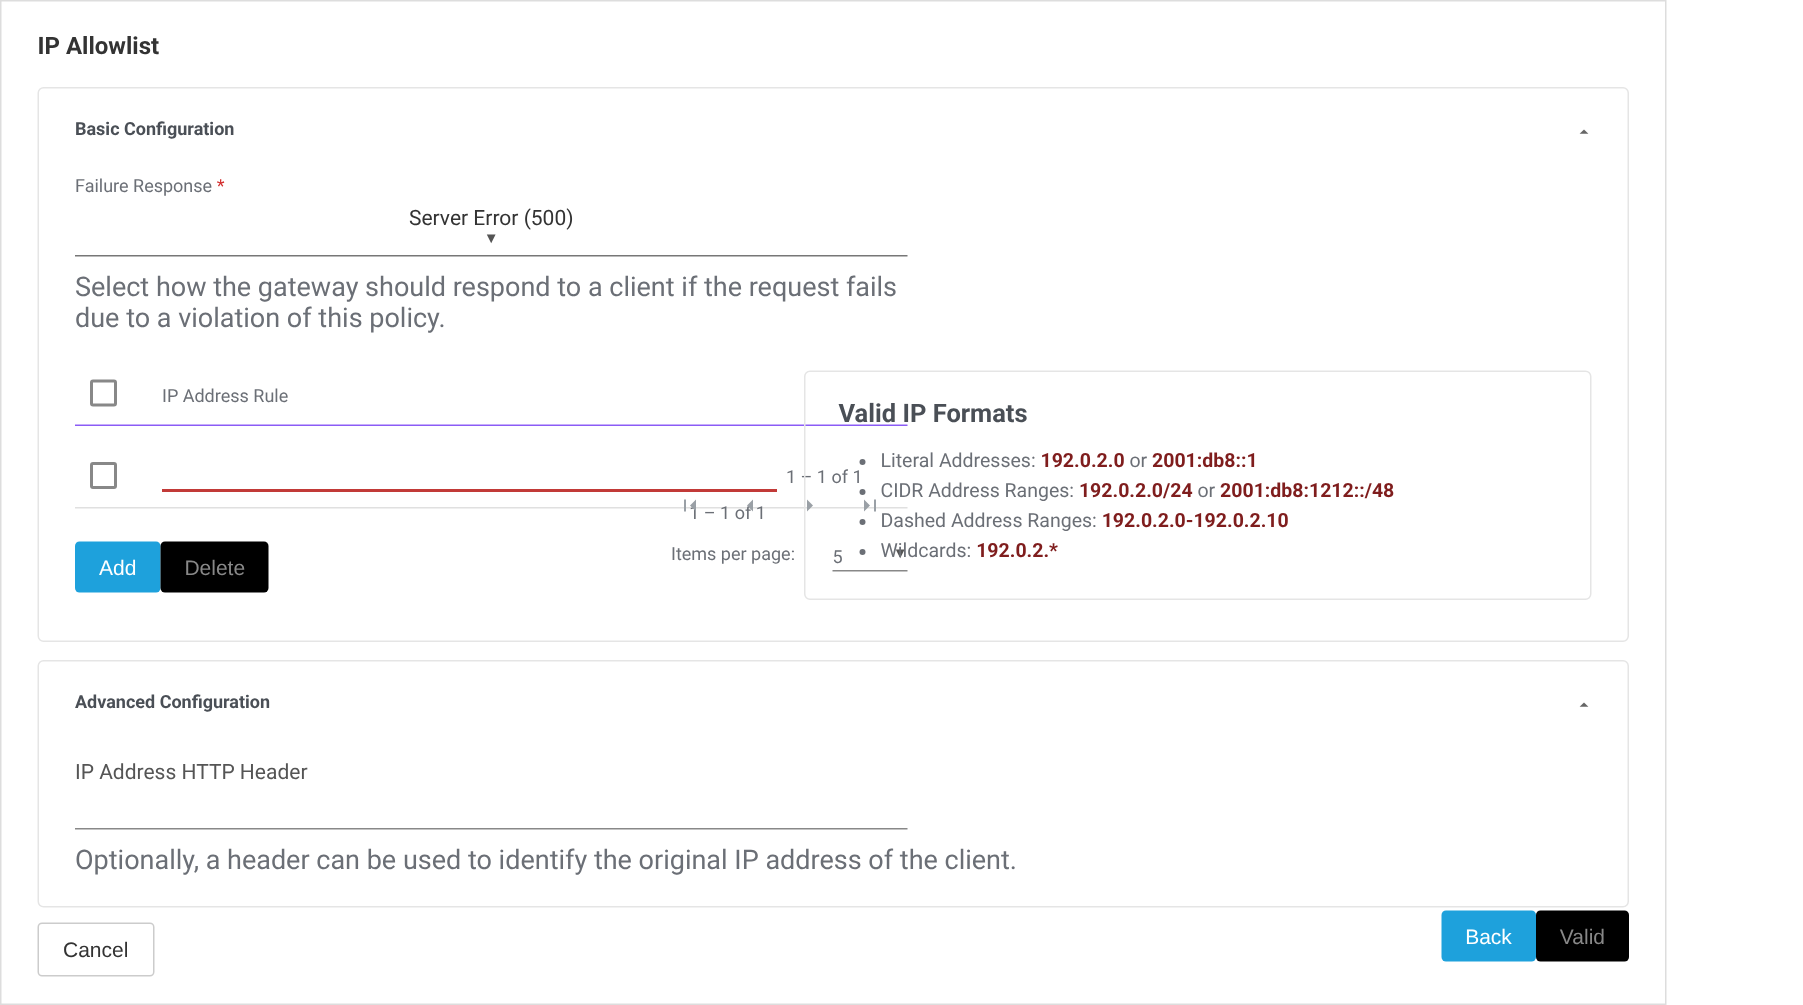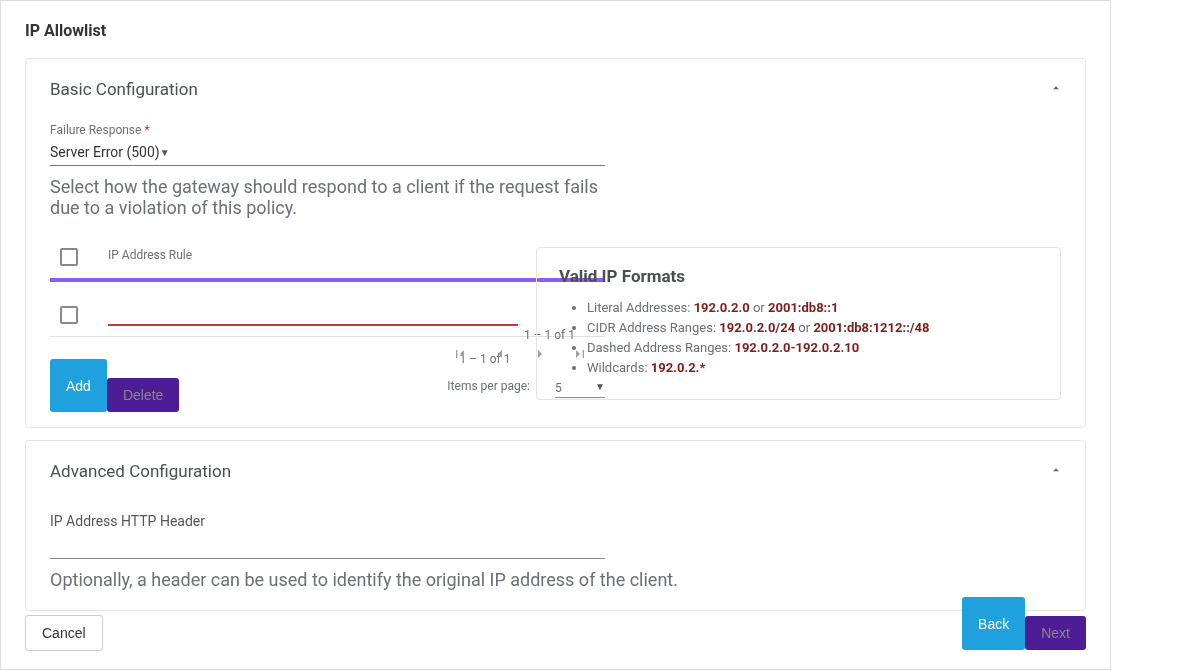--- a/index.html
+++ b/index.html
@@ -24,22 +24,22 @@
     color: #333;
   }
   .card {
     border: 1px solid #e5e5e5;
     border-radius: 4px;
     padding: 20px 24px;
     margin-bottom: 12px;
     position: relative;
   }
   .card-title {
-    font-size: 17px;
-    font-weight: 400;
+    font-size: 12px;
+    font-weight: 700;
     color: #4a4f56;
     margin: 0 0 24px 0;
   }
   .collapse-toggle {
     position: absolute;
     top: 22px;
     right: 22px;
     cursor: pointer;
     color: #666;
   }
@@ -55,36 +55,37 @@
     border: none;
     border-bottom: 1px solid #777;
     padding: 4px 0 5px 0;
     position: relative;
     display: flex;
     justify-content: flex-start;
     align-items: center;
     cursor: pointer;
     font-size: 14px;
     color: #333;
+    flex-direction: column;
   }
   .select-caret { color:#555; font-size:10px; }
   .help-text {
     font-size: 18px;
     color: #6b6f76;
     margin-top: 10px;
   }
   .table-wrap {
     width: 555px;
     margin-top: 22px;
   }
   .table-header {
     display: flex;
-    align-items: flex-start;
+    align-items: flex-end;
     padding: 8px 0 12px 0;
-    border-bottom: 4px solid #8b5cf6;
+    border-bottom: 1px solid #8b5cf6;
   }
   .table-row {
     display: flex;
     align-items: center;
     padding: 22px 0 10px 0;
     border-bottom: 1px solid #e0e0e0;
   }
   .checkbox {
     width: 18px; height: 18px;
     border: 2px solid #888;
@@ -113,21 +114,21 @@
     gap:0;
   }
   .btn {
     border: none;
     border-radius: 3px;
     padding: 9px 16px;
     font-size: 14px;
     cursor: pointer;
   }
   .btn-primary { background: #1ea1dc; color: #fff; }
-  .btn-disabled { background: #4c1d95; color: #888; cursor: default; margin-top: 19px; }
+  .btn-disabled { background: #000000; color: #888; cursor: default; }
   .btn-outline { background:#fff; border:1px solid #ccc; color:#333;margin-top:19px; }
 
   .pager-line {
     position: absolute;
     right: 0;
     bottom: 56px;
     width: 240px;
     font-size: 12px;
     color: #6b6f76;
     text-align:center;
@@ -322,17 +323,17 @@
     </div>
     <div class="adv-field-label">IP Address HTTP Header</div>
     <input class="adv-input" value="" style="">
     <div class="help-text">Optionally, a header can be used to identify the original IP address of the client.</div>
   </div>
 
   <div class="bottom-bar">
     <button class="btn btn-outline">Cancel</button>
     <div class="right-btns">
       <button class="btn btn-primary">Back</button>
-      <button class="btn btn-disabled">Next</button>
+      <button class="btn btn-disabled">Valid</button>
     </div>
   </div>
 
 </div>
 
 </body></html>

